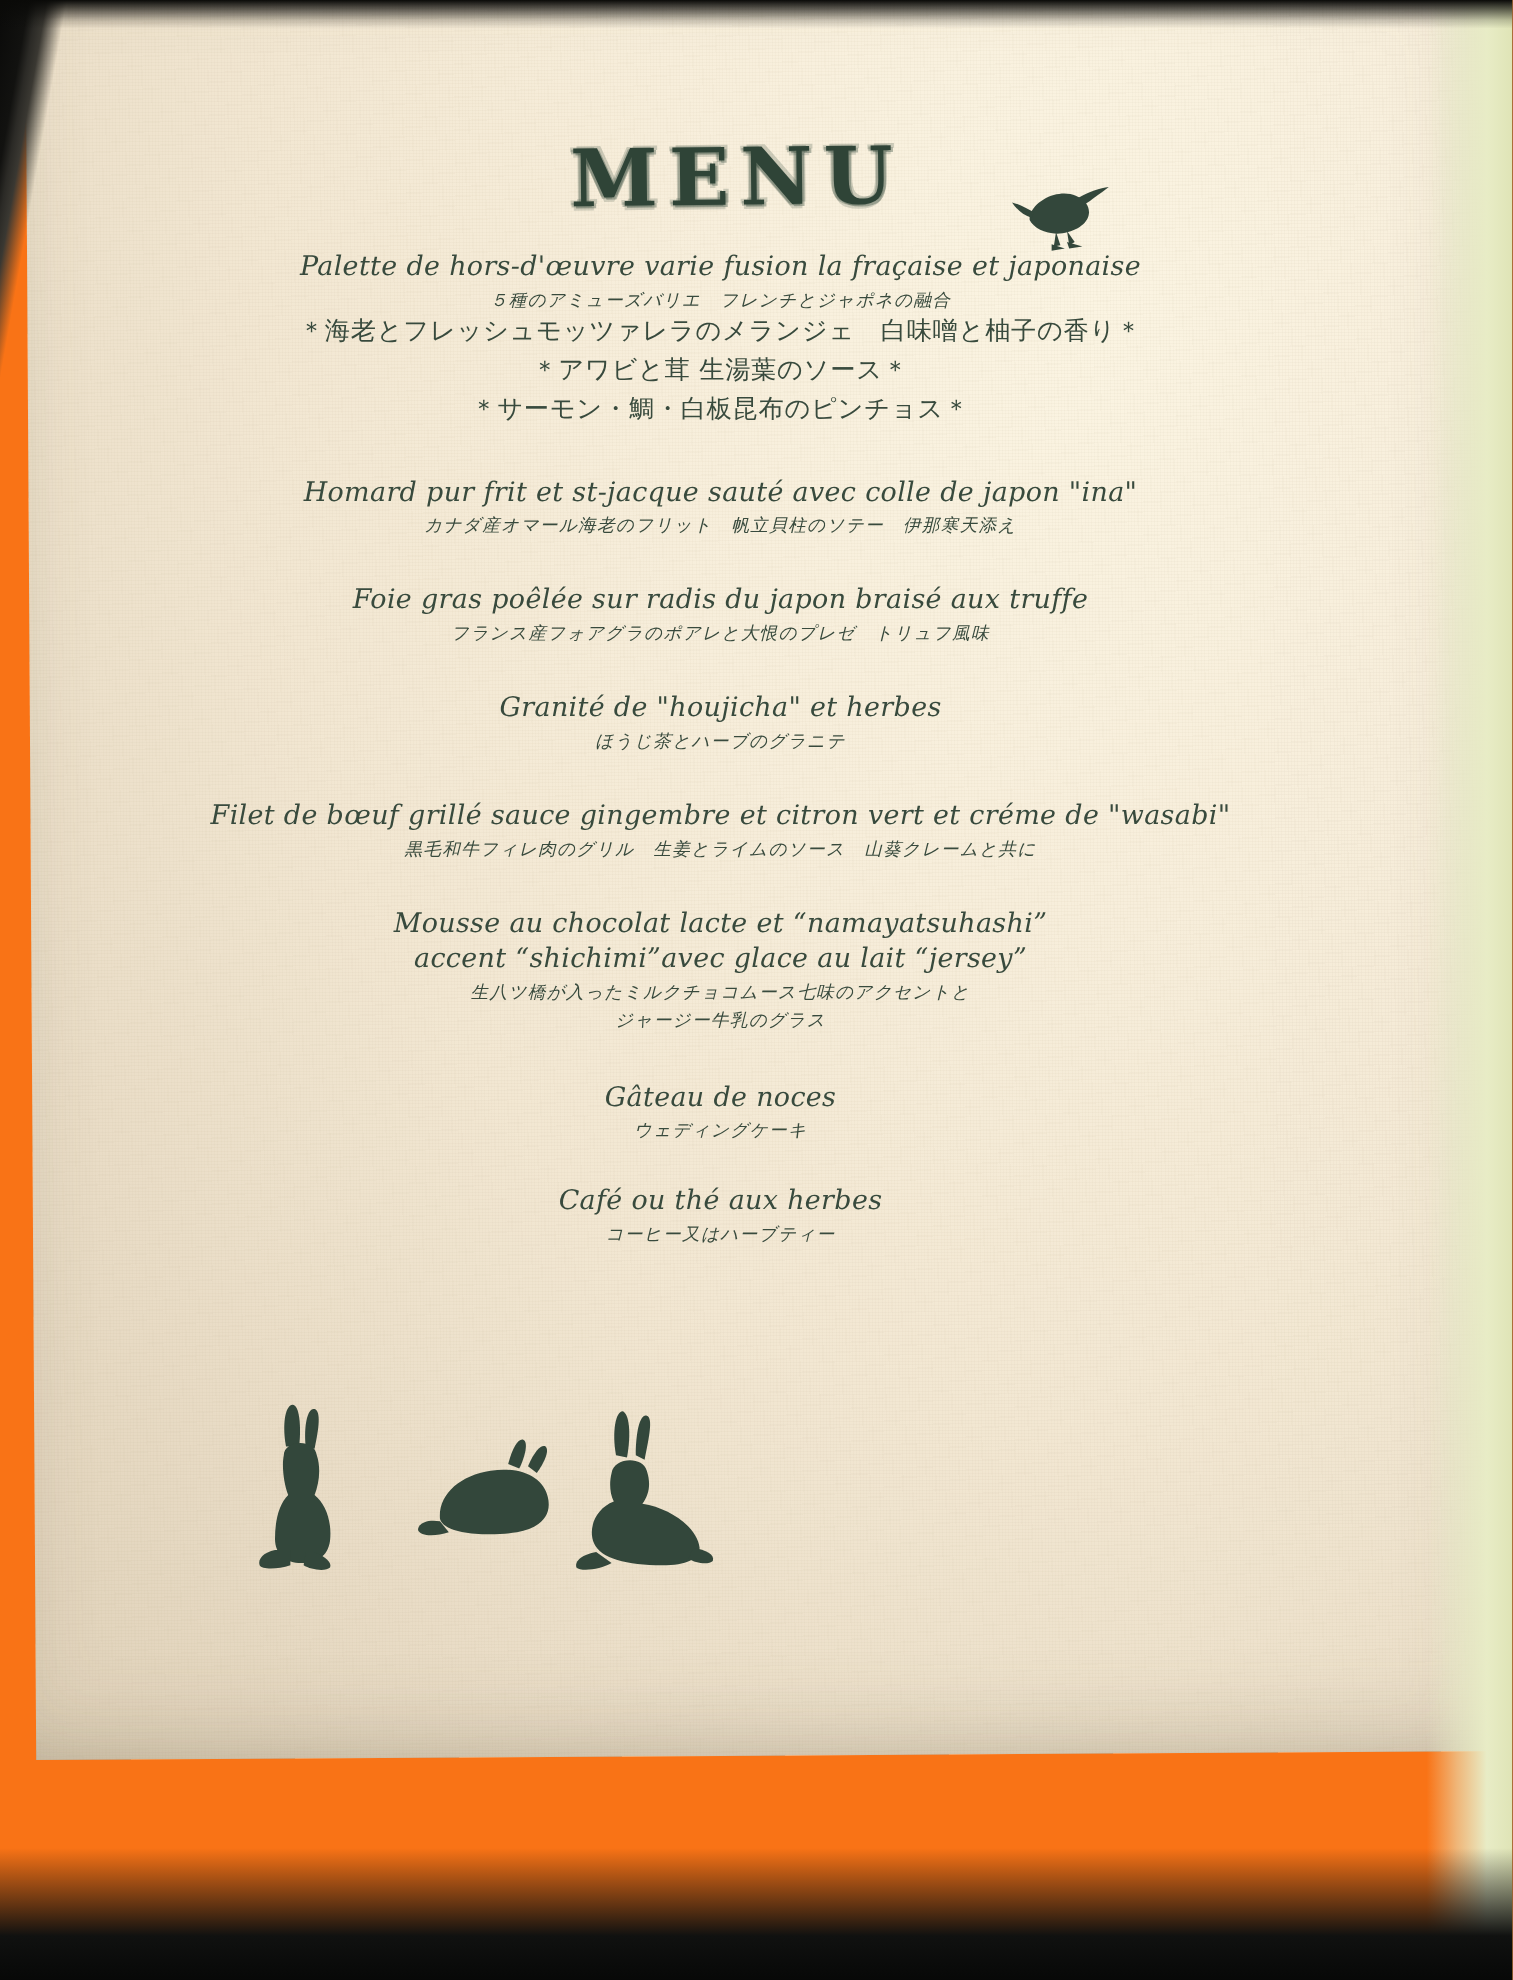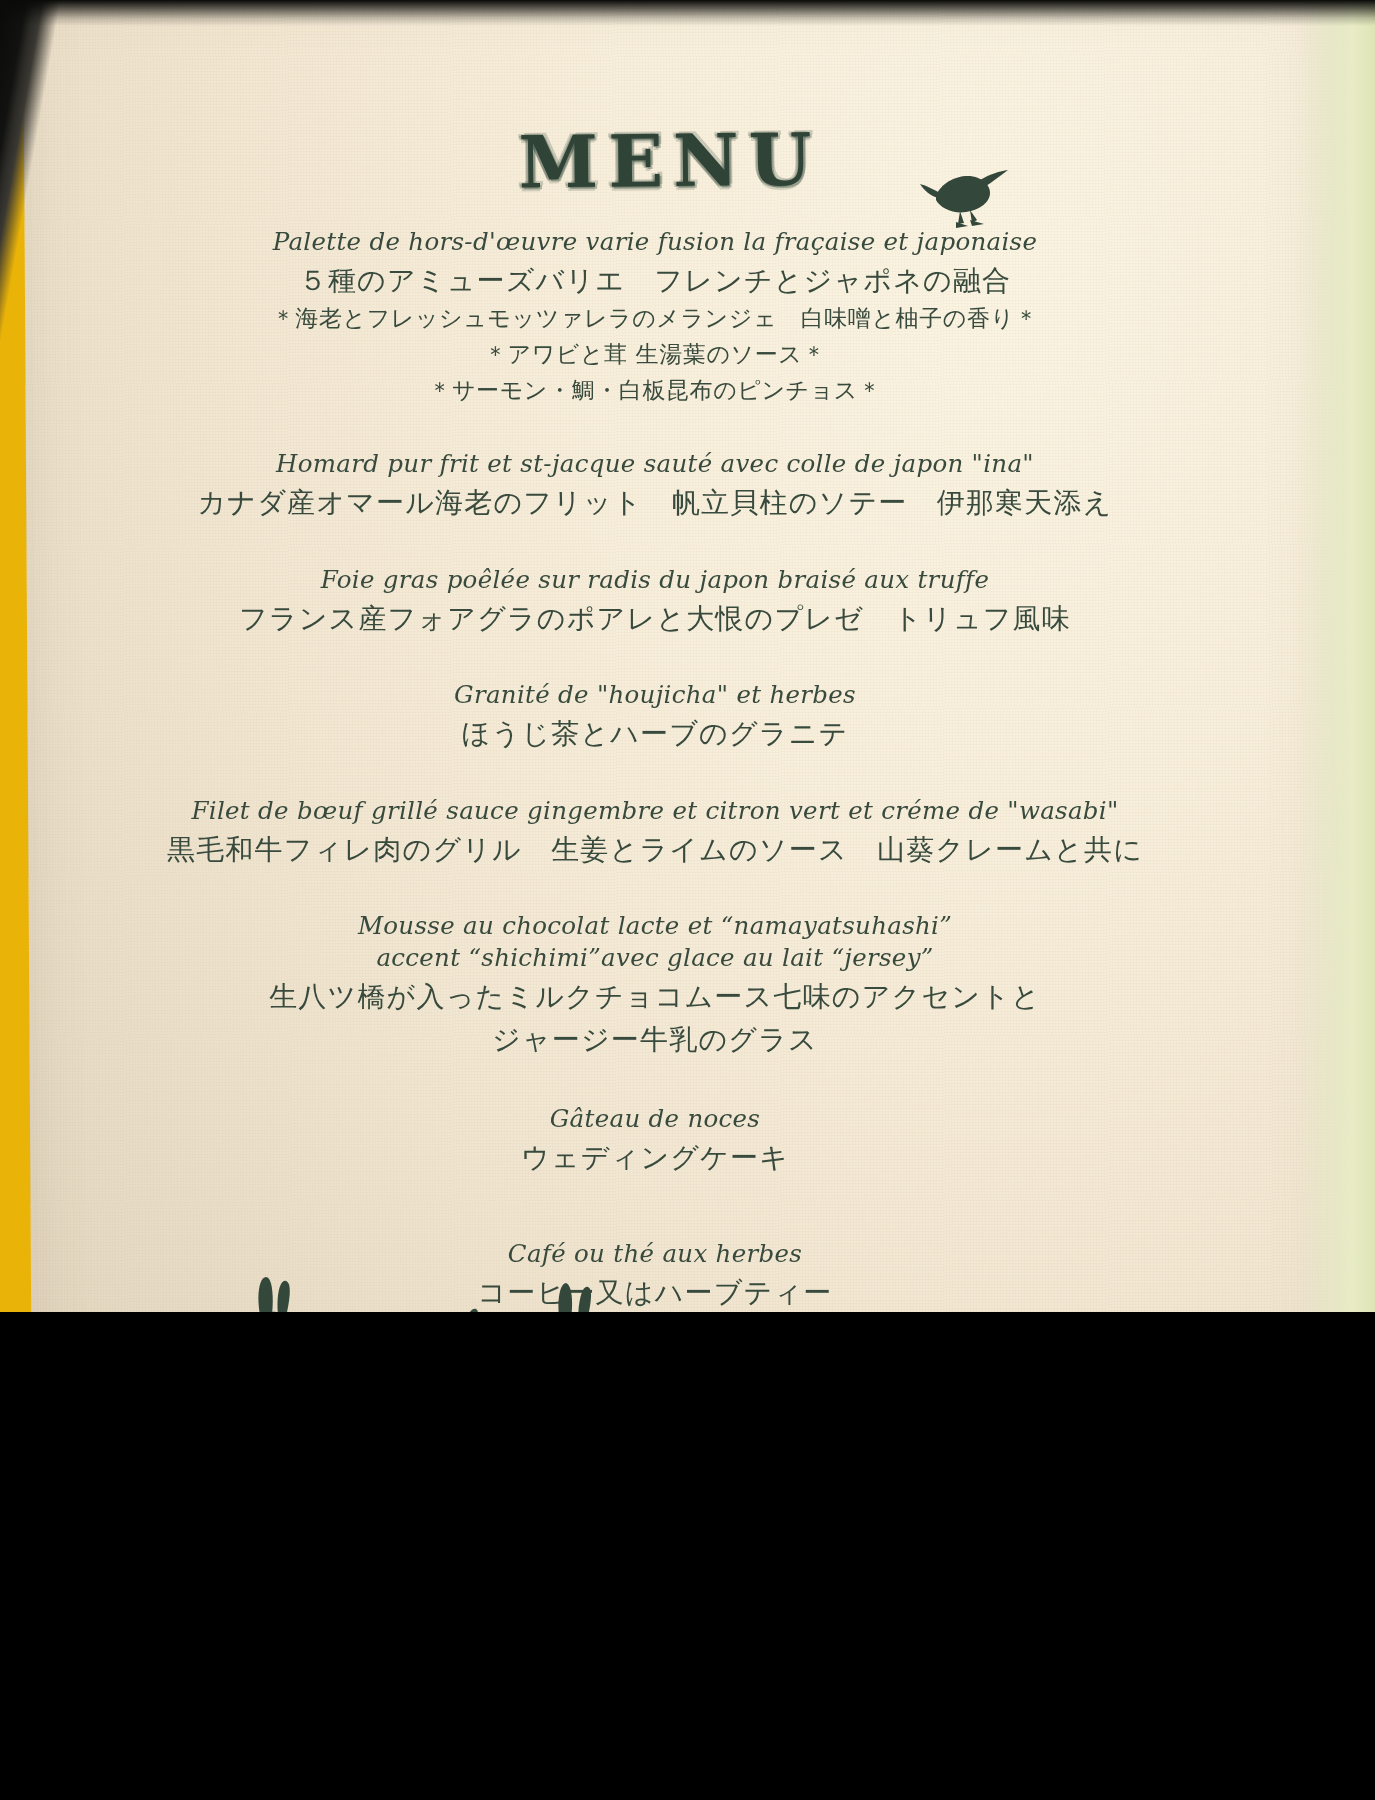--- a/index.html
+++ b/index.html
@@ -11,22 +11,22 @@
     width: 1375px;
     height: 1800px;
     overflow: hidden;
     font-family: "Liberation Serif", serif;
   }
 
   
   #photo {
     position: relative;
     width: 1375px;
-    height: 1312px;
-    background: #eab308;
+    height: 1800px;
+    background: #f97316;
     overflow: hidden;
   }
 
   
   #dark-edge {
     position: absolute;
     left: 0; top: 0;
     width: 1375px; height: 1800px;
     background:
       linear-gradient(100deg, #0a0a09 0px, #121210 26px, #2b2a26 34px, #3a3832 42px, rgba(0,0,0,0) 60px),
@@ -132,42 +132,43 @@
     font-family: "DejaVu Serif", serif;
     font-style: italic;
     font-weight: normal;
     font-size: 24.5px;
     line-height: 1.30;
     letter-spacing: 0.3px;
     color: #384a3d;
   }
   .jp {
     font-family: "DejaVu Sans", sans-serif;
-    font-size: 28px;
+    font-size: 16px;
     line-height: 1.45;
     letter-spacing: 1.2px;
     color: #384a3d;
     margin-top: 3px;
+    font-style: italic;
   }
   .jp-sub {
     font-family: "DejaVu Sans", sans-serif;
     font-size: 23px;
     line-height: 1.55;
     letter-spacing: 0.6px;
     color: #384a3d;
   }
 
   
   .c0 { margin-bottom: 40px; }
   .c1 { margin-bottom: 40px; }
   .c2 { margin-bottom: 40px; }
   .c3 { margin-bottom: 40px; }
   .c4 { margin-bottom: 40px; }
   .c5 { margin-bottom: 42px; }
-  .c6 { margin-bottom: 60px; }
+  .c6 { margin-bottom: 36px; }
   .c7 { margin-bottom: 0; }
 
   .rabbits {
     position: absolute;
     left: 230px;
     top: 1275px;
     width: 470px;
     height: 160px;
   }
 </style>

